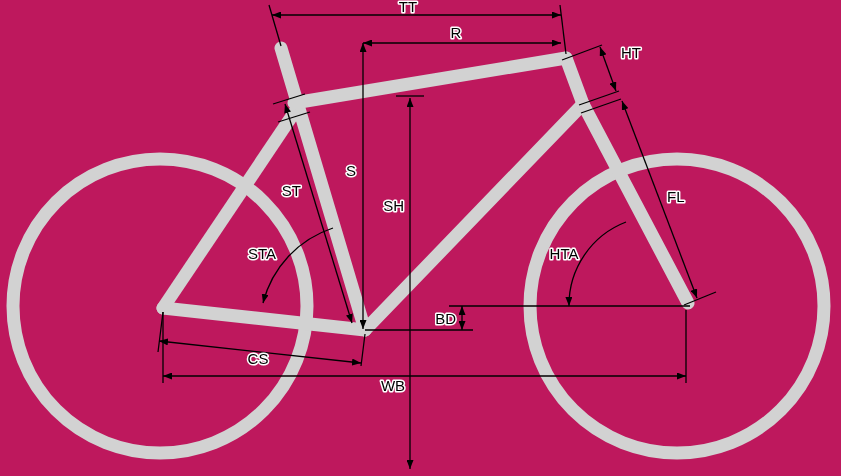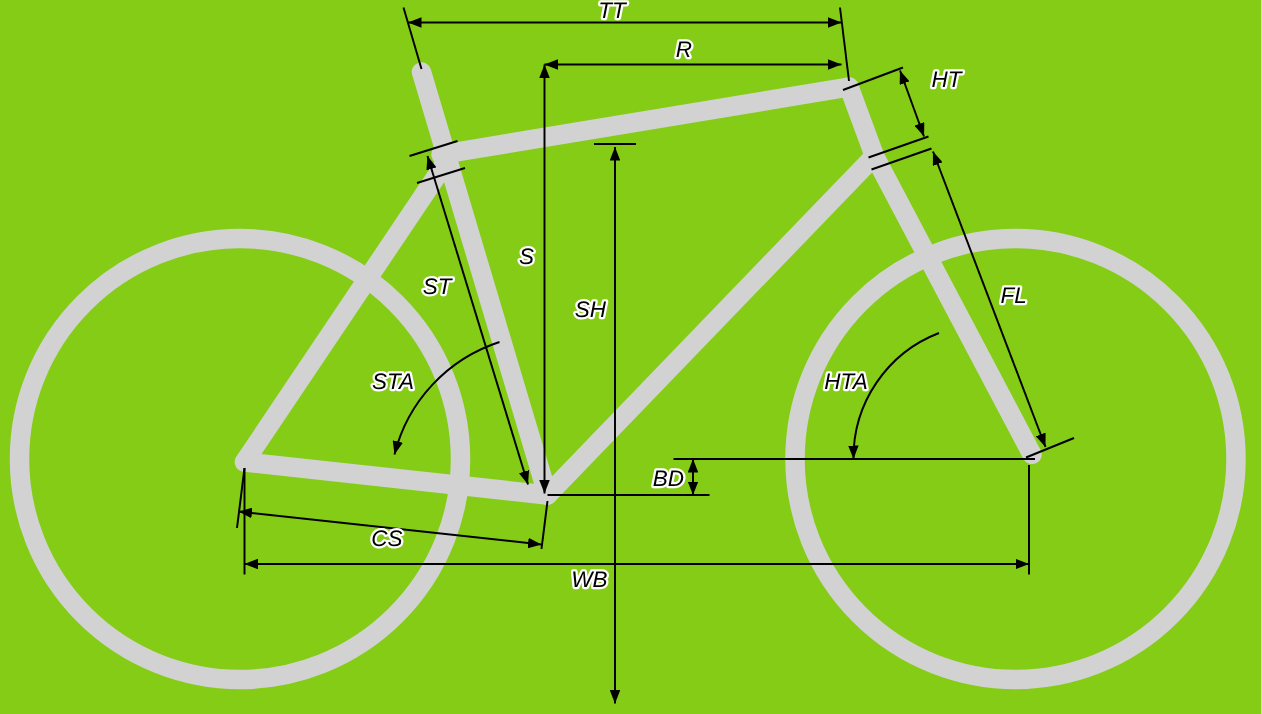--- a/index.html
+++ b/index.html
@@ -1,16 +1,16 @@
 <!DOCTYPE html>
 <html><head>
 <meta charset="utf-8">
 <style>
   html,body{margin:0;padding:0;background:#ffffff;}
-  .stage{position:relative;width:841px;height:476px;background:#84cc16;overflow:hidden;font-style:italic;}
+  .stage{position:relative;width:841px;height:476px;background:#be185d;overflow:hidden;}
   svg{display:block;}
   .dim-label{
     font-family:"Liberation Sans", sans-serif;
     font-size:15px;
     font-weight:400;
     paint-order:stroke;
     stroke:#ffffff;
     stroke-width:3px;
     stroke-linejoin:round;
   }

